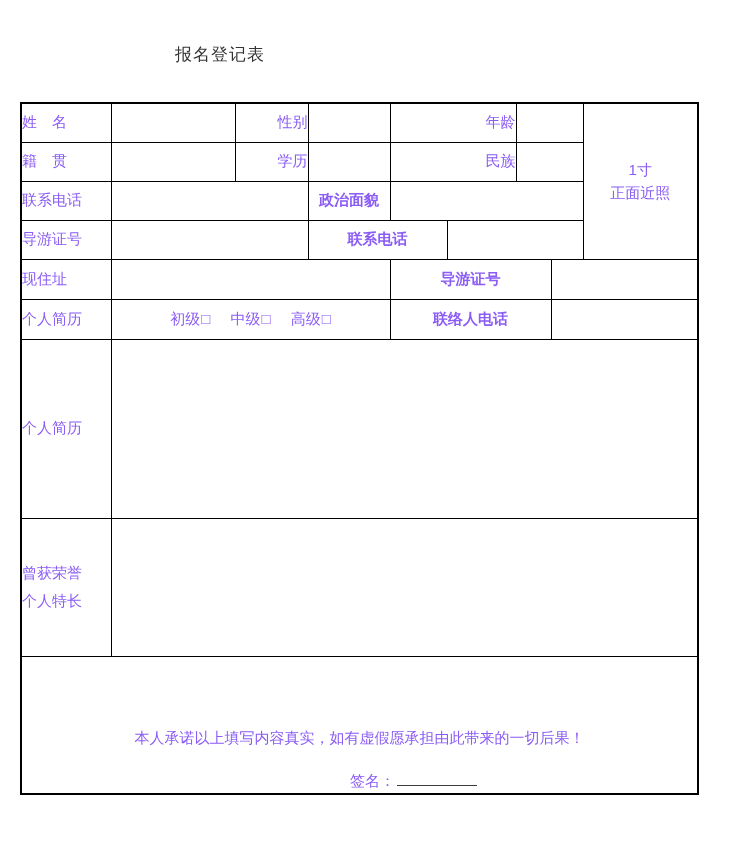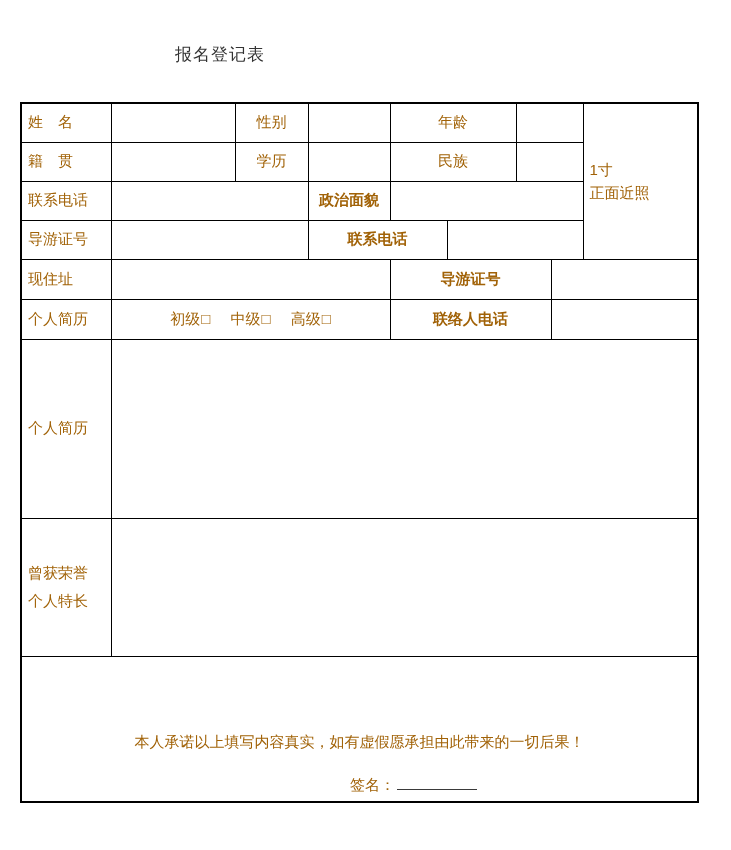--- a/index.html
+++ b/index.html
@@ -10,27 +10,27 @@
   .page-title {
     position:absolute; left:175px; top:43px;
     font-size:17px; font-weight:normal; color:#333333; letter-spacing:1px;
   }
   table.form {
     position:absolute; left:20px; top:102px;
     border-collapse:collapse; table-layout:fixed; width:677px;
     border:2px solid #000;
   }
   table.form td {
-    border:1px solid #000; font-size:15px; padding:6px; overflow:hidden;
-    vertical-align:middle; color:#a16207;
+    border:1px solid #000; font-size:15px; padding:0; overflow:hidden;
+    vertical-align:middle; color:#8b5cf6;
   }
   td.lbl  { padding-left:13px; text-align:left; }
-  td.ctr  { text-align:center; }
+  td.ctr  { text-align:right; }
   td.lft  { padding-left:7px; text-align:center;font-weight:bold; }
-  td.photo-cell { text-align:left; line-height:23px; }
+  td.photo-cell { text-align:center; line-height:23px; }
   td.two-line { line-height:28px;margin-top:43px; }
   td.cb-cell { text-align:center; }
   .cb-group { margin:8px 8px; white-space:nowrap; }
   .cb-box { margin-left:1px; }
   td.decl-cell { vertical-align:top; }
   .decl-text { margin:0; padding-top:70px; text-align:center; font-size:15px; }
   .sign-row { margin-top:24px; text-align:center; position:relative; left:54px; font-size:15px; }
   .sign-line {
     display:inline-block; width:80px; height:13px;
     border-bottom:1px solid #3a3a3a; margin-left:2px; vertical-align:baseline;

